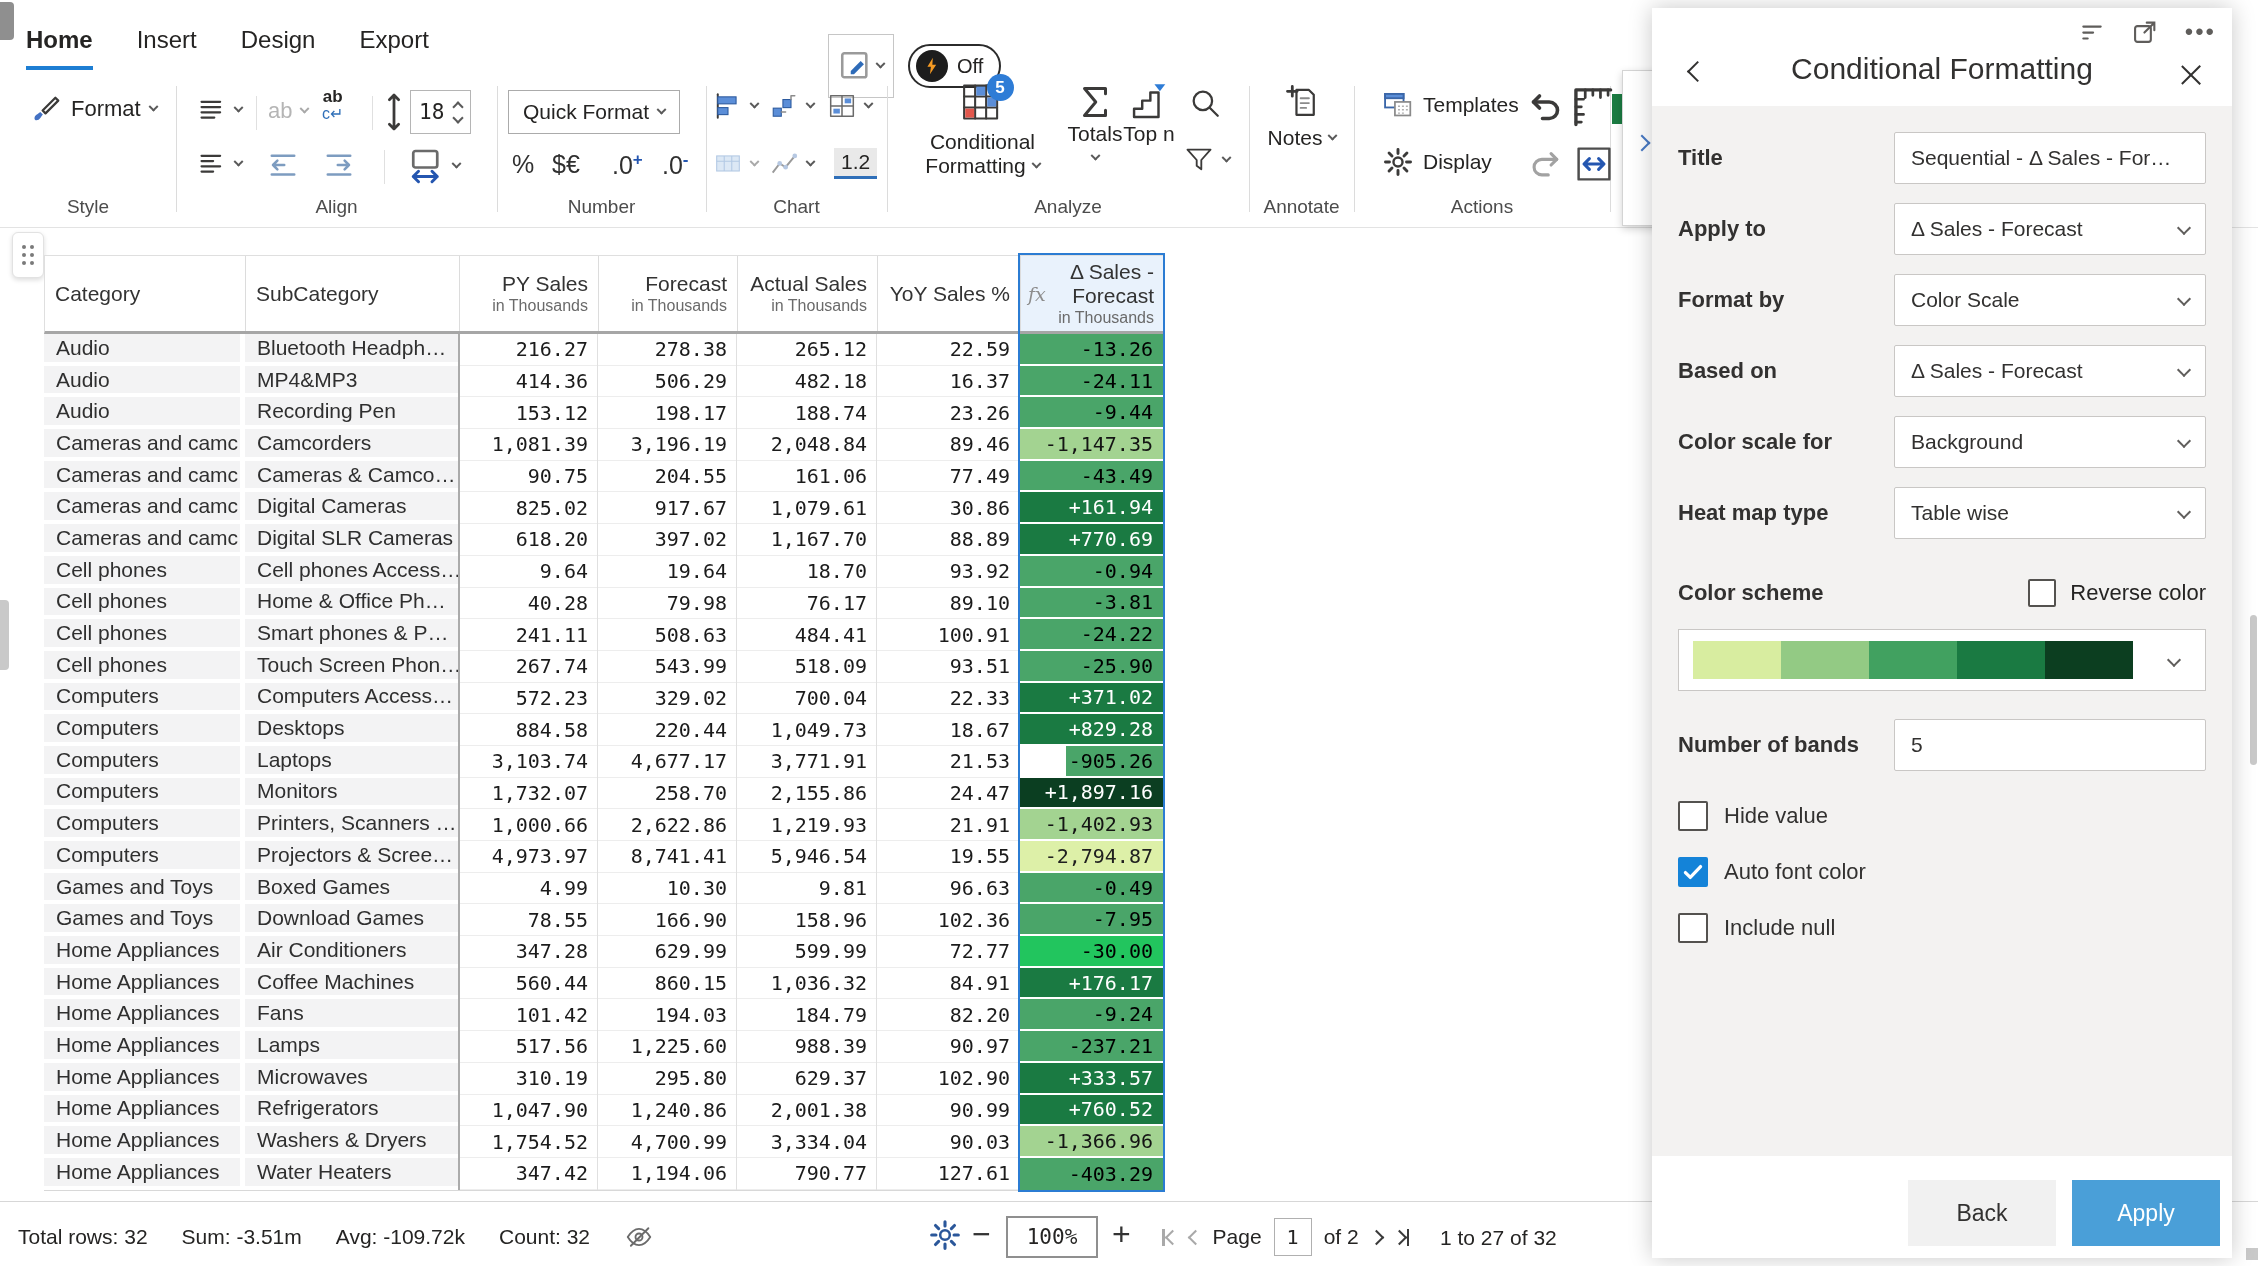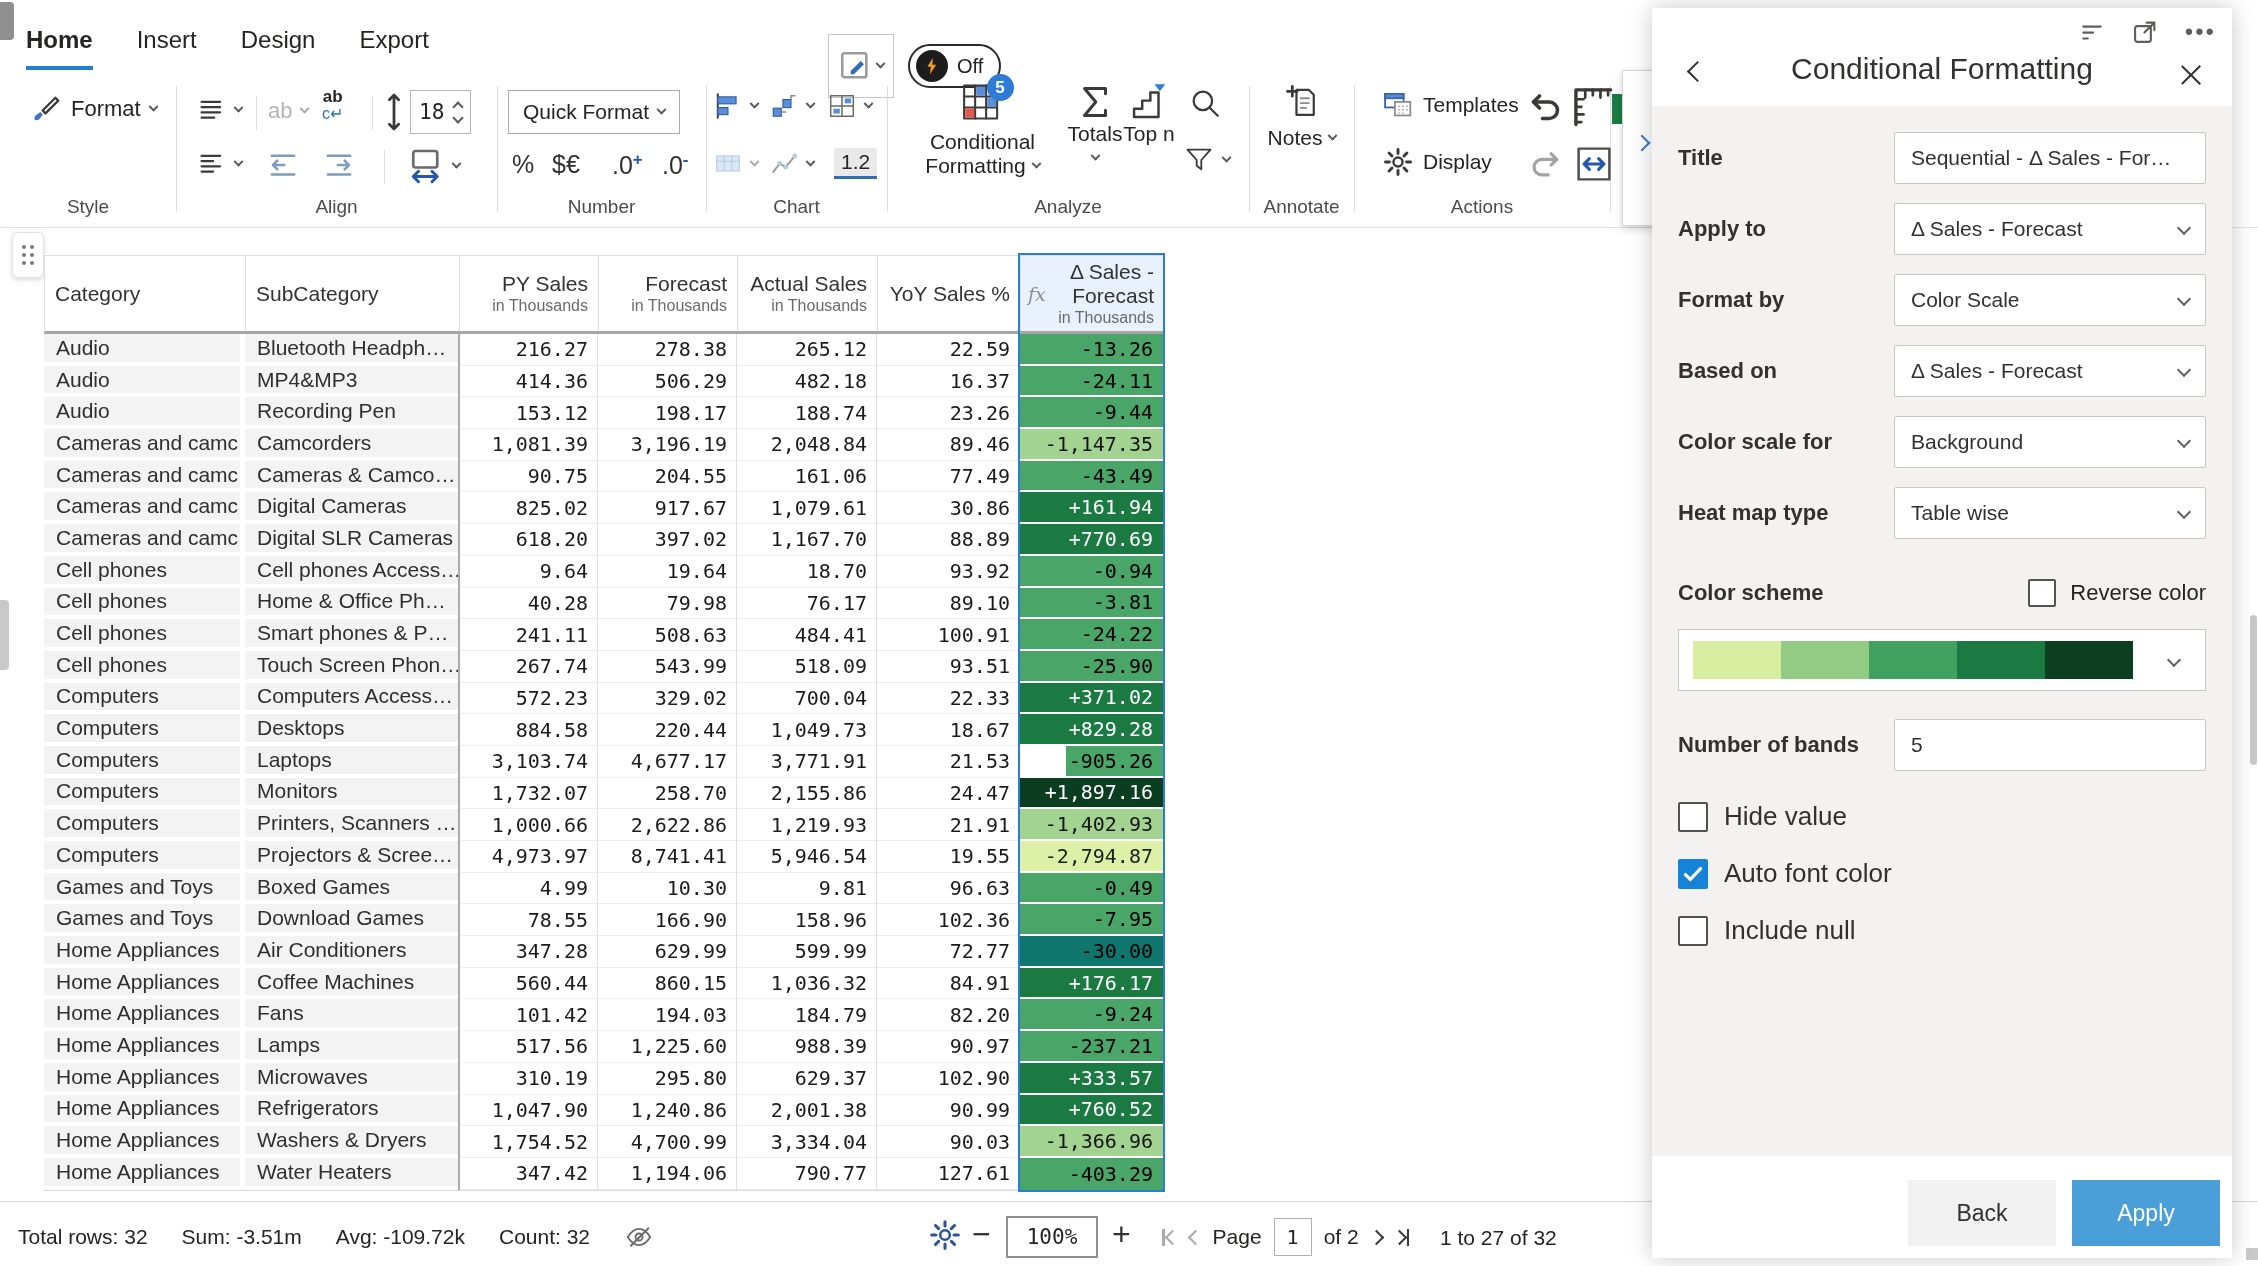--- a/index.html
+++ b/index.html
@@ -76,21 +76,21 @@
 .pclose:before,.pclose:after{content:"";position:absolute;left:12px;top:0;width:2.4px;height:26px;background:#323130}
 .pclose:before{transform:rotate(45deg)}.pclose:after{transform:rotate(-45deg)}
 .ptopicons{position:absolute;top:10px;right:16px;display:flex;gap:26px;align-items:center}
 .pbody{position:absolute;left:0;top:98px;width:580px;height:1050px;background:#f3f2f1;padding-top:26px}
 .prow{display:flex;align-items:center;justify-content:space-between;margin:0 26px 19px}
 .plabel{font-size:22px;font-weight:600;color:#323130}
 .pctl{position:relative;display:flex;align-items:center;width:312px;height:52px;background:#fff;border:1px solid #c9c7c5;border-radius:2px;padding:0 44px 0 16px;font-size:21px;color:#323130;cursor:pointer;white-space:nowrap;overflow:hidden}
 .ddchev{position:absolute;right:16px;top:19px;width:10px;height:10px;border-right:2px solid #605e5c;border-bottom:2px solid #605e5c;transform:rotate(45deg)}
 .cbx{width:30px;height:30px;border:2px solid #54524f;border-radius:2px;background:#fff;flex:0 0 auto;cursor:pointer;position:relative}
 .cbx.on{background:#1483d8;border-color:#1483d8}
-.crow{display:flex;align-items:center;gap:16px;margin:0 26px 26px;font-size:26px;color:#323130}
+.crow{display:flex;align-items:center;gap:16px;margin:0 26px 26px;font-size:22px;color:#323130}
 .schemebox{margin:0 26px 28px;height:62px;background:#fff;border:1px solid #c9c7c5;display:flex;align-items:center;padding-left:14px;cursor:pointer}
 .swatch{width:88px;height:38px}
 .pfoot{position:absolute;left:0;top:1148px;width:580px;height:102px;background:#fff}
 .btn{position:absolute;top:24px;height:66px;width:148px;display:flex;align-items:center;justify-content:center;font-size:23px;cursor:pointer}
 .btn.back{right:176px;background:#f1f1f1;color:#323130}
 .btn.apply{right:12px;background:#4a9fd8;color:#fff}
 .edge{position:absolute;background:#c9c9c9}
 </style>
 </head>
 <body>
@@ -511,21 +511,21 @@
       <div class="bc num">166.90</div>
       <div class="bc num">158.96</div>
       <div class="bc num">102.36</div>
       <div class="bc delta" style="background: rgb(74, 165, 105); color: rgb(0, 0, 0);">-7.95</div>
       <div class="bc cat">Home Appliances</div>
       <div class="bc sub">Air Conditioners</div>
       <div class="bc num">347.28</div>
       <div class="bc num">629.99</div>
       <div class="bc num">599.99</div>
       <div class="bc num">72.77</div>
-      <div class="bc delta" style="background: #0f766e; color: rgb(0, 0, 0);">-30.00</div>
+      <div class="bc delta" style="background: #22c55e; color: rgb(0, 0, 0);">-30.00</div>
       <div class="bc cat">Home Appliances</div>
       <div class="bc sub">Coffee Machines</div>
       <div class="bc num">560.44</div>
       <div class="bc num">860.15</div>
       <div class="bc num">1,036.32</div>
       <div class="bc num">84.91</div>
       <div class="bc delta" style="background: rgb(26, 122, 66); color: rgb(255, 255, 255);">+176.17</div>
       <div class="bc cat">Home Appliances</div>
       <div class="bc sub">Fans</div>
       <div class="bc num">101.42</div>

